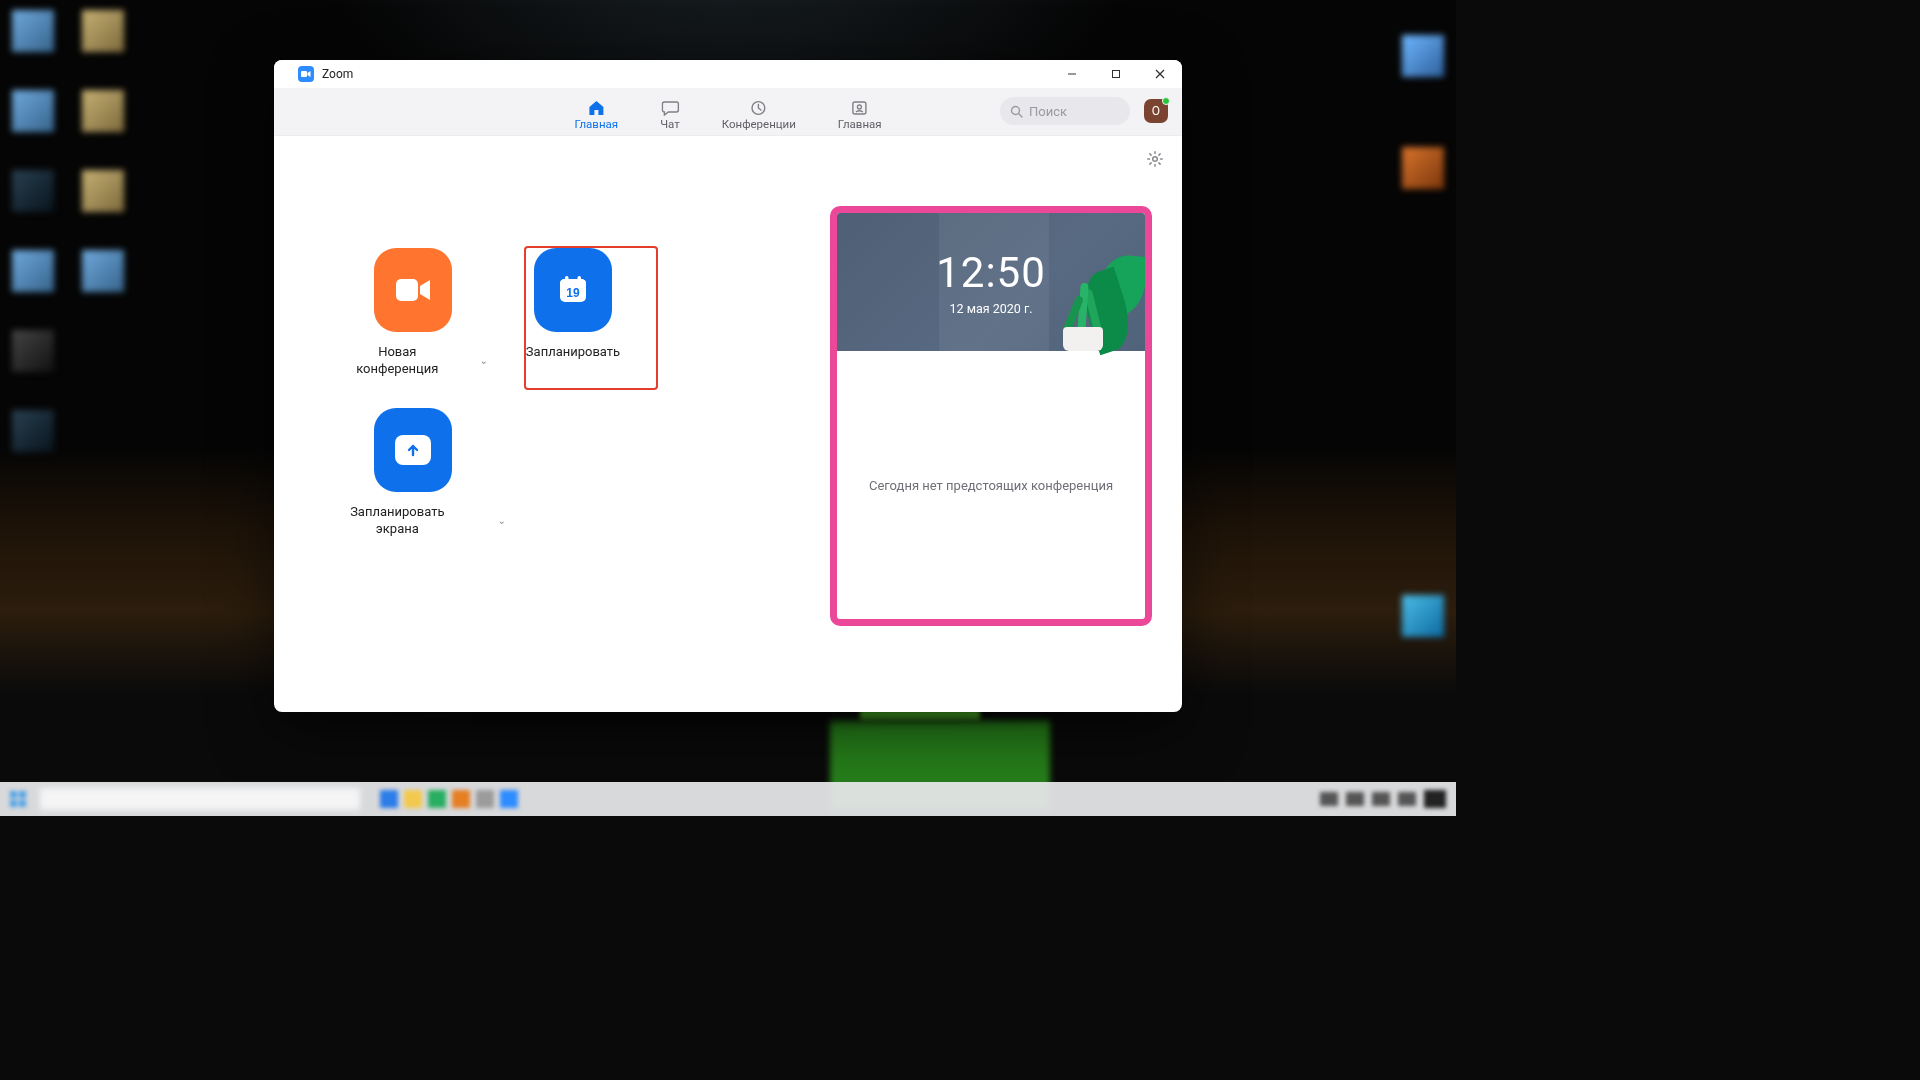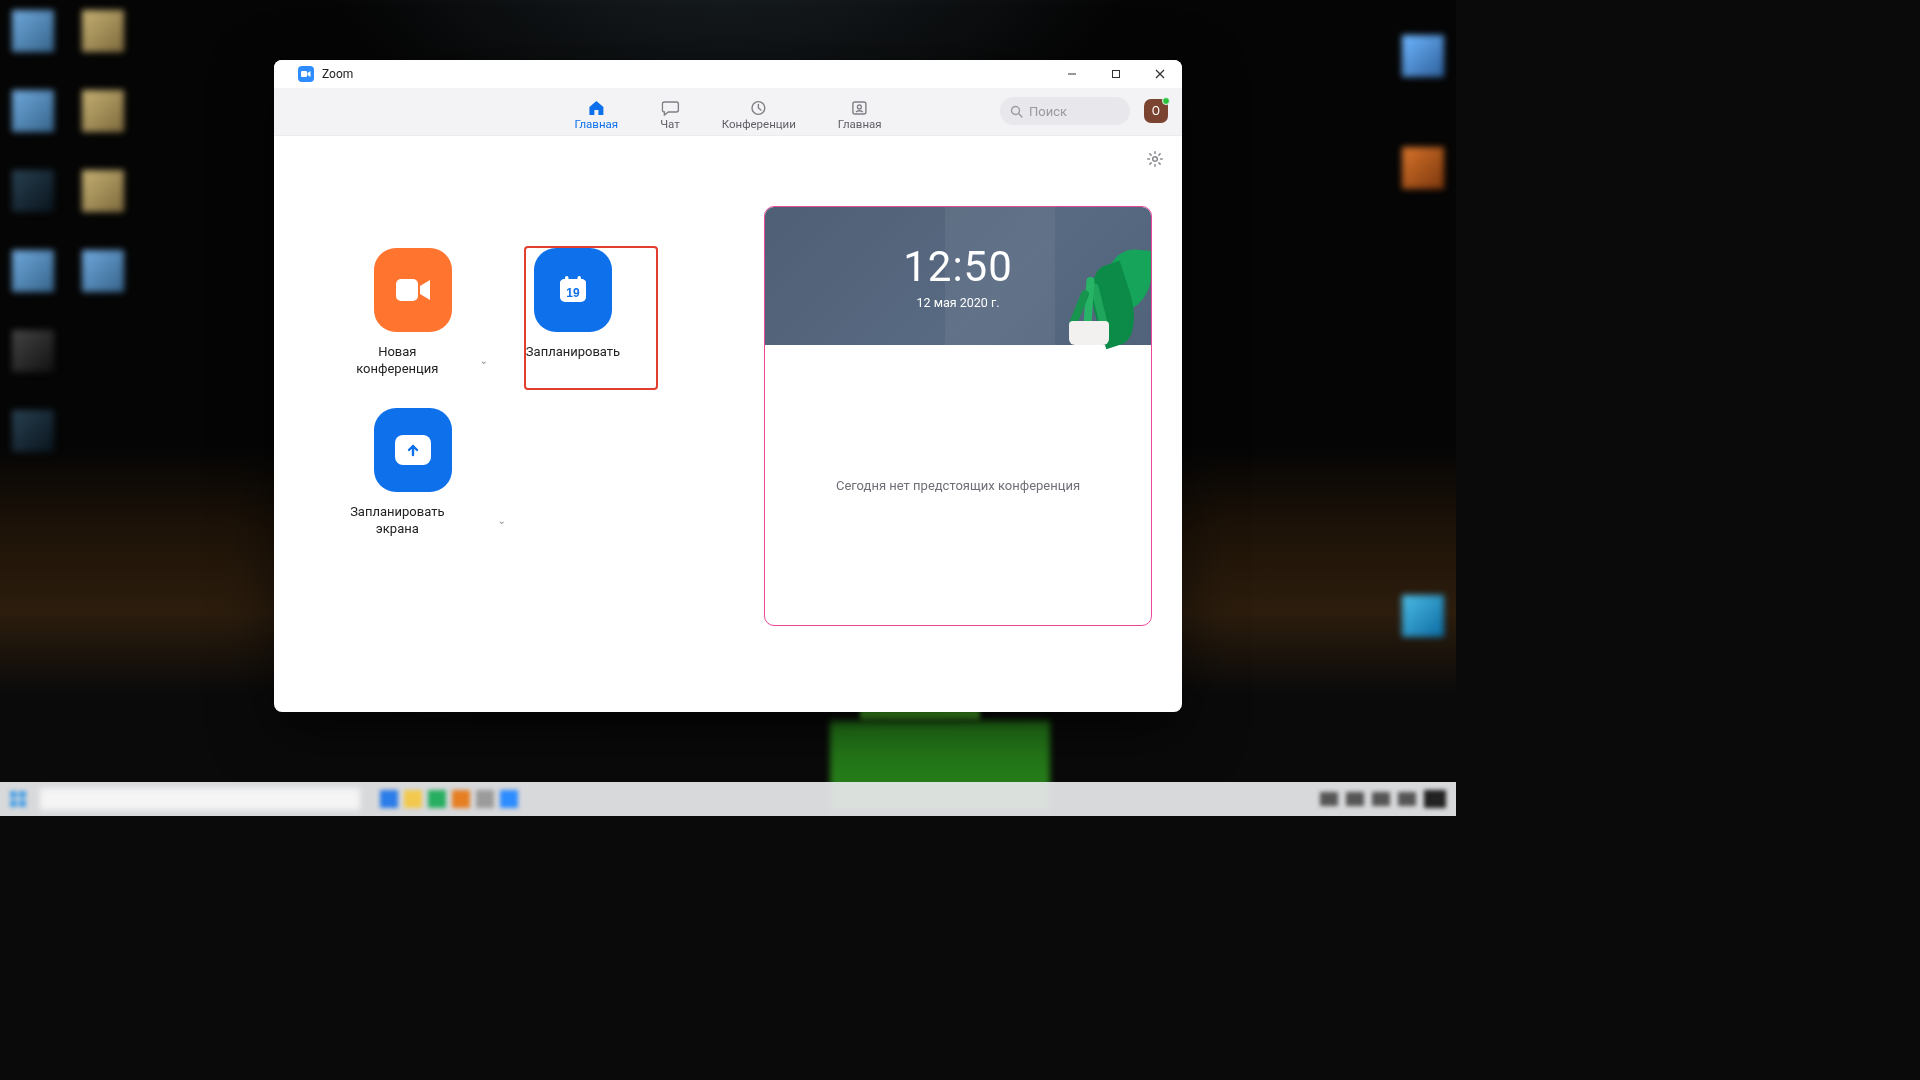--- a/index.html
+++ b/index.html
@@ -70,21 +70,21 @@
 .tile.orange { background:#ff742e; }
 .tile.blue { background:#0e71eb; }
 .abtn .lbl { font-size:13px; color:#222; display:flex; align-items:center; gap:23px; text-align:center; max-width:150px; justify-content:center; line-height:1.3; }
 .chev { color:#8d8d94; font-size:10px; }
 
 .highlight-box {
   position:absolute; left:250px; top:110px; width:134px; height:144px;
   border:2px solid #e43c2d; border-radius:4px; pointer-events:none;
 }
 
-.card { position:absolute; right:30px; top:70px; width:388px; height:420px; border:1px solid #ec4899; border-radius:10px; overflow:hidden; background:#fff; display:flex; flex-direction:column; }
+.card { position:absolute; right:30px; top:70px; width:322px; height:420px; border:7px solid #ec4899; border-radius:10px; overflow:hidden; background:#fff; display:flex; flex-direction:column; }
 .card-hero { height:138px; background:linear-gradient(135deg,#4f5f75 0%, #586a82 60%, #51637a 100%); position:relative; display:flex; flex-direction:column; align-items:center; justify-content:center; color:#fff; }
 .card-hero .time { font-size:42px; font-weight:400; letter-spacing:1px; }
 .card-hero .date { font-size:12.5px; margin-top:4px; }
 .leaf { position:absolute; background:#1d9b52; border-radius:60% 0 60% 0 / 60% 0 60% 0; }
 .leaf.l1 { right:0px; bottom:34px; width:46px; height:62px; transform:rotate(5deg); background:#15a45a; }
 .leaf.l2 { right:18px; bottom:0px; width:40px; height:80px; transform:rotate(-18deg); background:#0b8b47; }
 .pot { position:absolute; right:42px; bottom:0; width:40px; height:24px; background:#f2f1ef; border-radius:4px 4px 6px 6px; }
 .pl2a { position:absolute; right:48px; bottom:18px; width:8px; height:44px; background:#1fa65c; border-radius:4px; transform:rotate(-14deg); }
 .pl2b { position:absolute; right:58px; bottom:18px; width:8px; height:50px; background:#28b466; border-radius:4px; transform:rotate(4deg); }
 .pl2c { position:absolute; right:68px; bottom:16px; width:8px; height:40px; background:#17954f; border-radius:4px; transform:rotate(22deg); }

